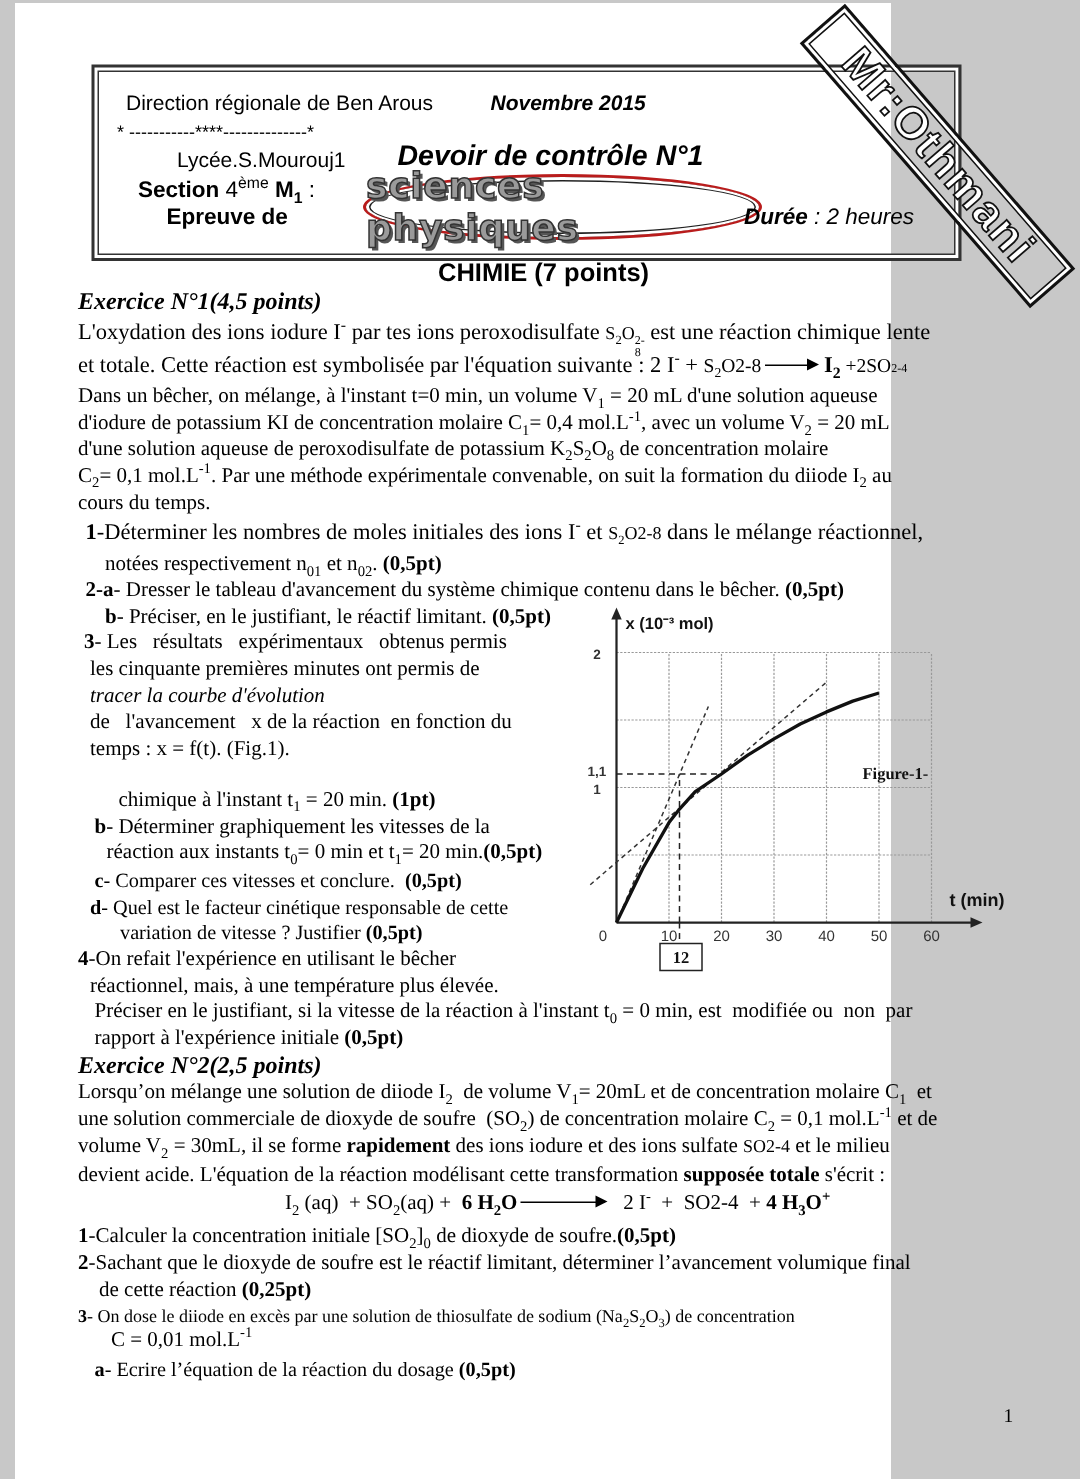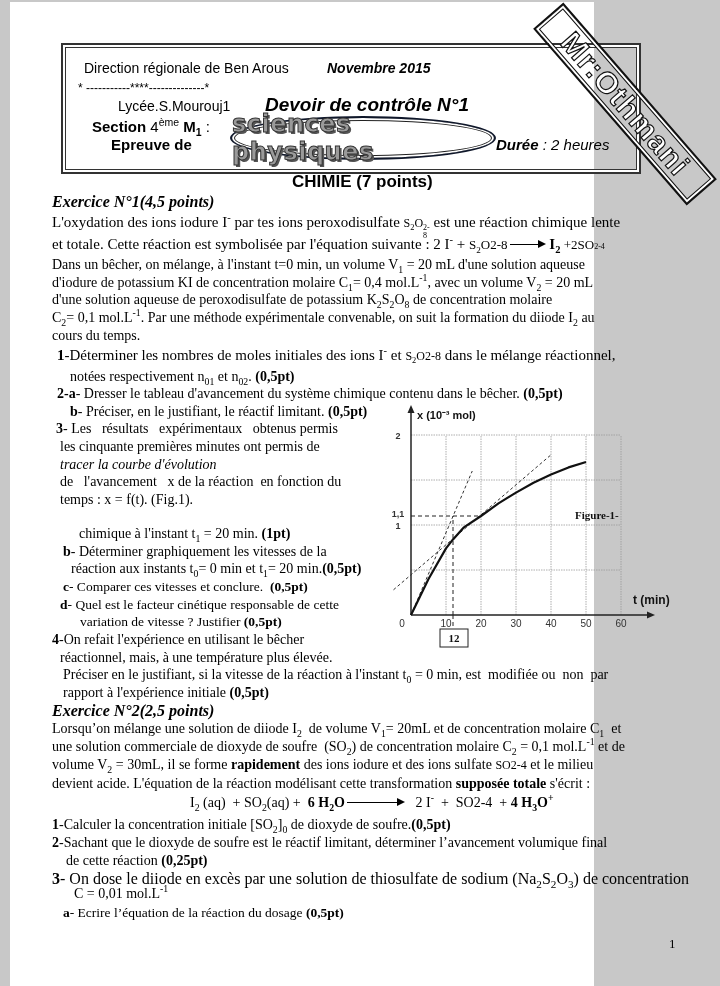--- a/index.html
+++ b/index.html
@@ -5,27 +5,27 @@
   html, body { margin:0; padding:0; }
   body { width:720px; height:986px; background:#c8c8c8; position:relative; overflow:hidden; }
   .page { position:absolute; left:10px; top:2px; width:584px; height:984px; background:#fff; }
   .serif { font-family:"Liberation Serif","DejaVu Serif",serif; }
   .sans { font-family:"Liberation Sans","DejaVu Sans",sans-serif; }
   .abs { position:absolute; white-space:nowrap; }
   .hdr-box { position:absolute; left:51px; top:41px; width:576px; height:127px; border:2px solid #333; box-shadow: inset 0 0 0 2px #fff, inset 0 0 0 3px #333; }
   .t14 { font-size:14px; }
   .t15 { font-size:15px; }
   .t13 { font-size:13.5px; }
-  .t12 { font-size:16px; }
+  .t12 { font-size:12px; }
   sub, sup { font-size:70%; line-height:0; }
   .ion { display:inline-block; position:relative; vertical-align:baseline; }
   .ion .ss { display:inline-flex; flex-direction:column; font-size:8px; line-height:8px; vertical-align:-3px; margin-left:0px; }
   .stamp { position:absolute; left:498px; top:82px; width:230px; height:36px; border:2px solid #111; transform:rotate(49deg); transform-origin:center; box-shadow: inset 0 0 0 2px #fff, inset 0 0 0 3px #111; display:flex; align-items:center; justify-content:center; }
   .stamp span { font-family:"Liberation Sans",sans-serif; font-weight:bold; font-size:30px; color:#fff; -webkit-text-stroke:1.2px #111; letter-spacing:1px; }
-  .oval { position:absolute; left:220px; top:114px; width:262px; height:40px; border:2px solid #0f172a; border-radius:50%; box-shadow: inset 0 0 0 2px #fff, inset 0 0 0 3px #222; display:flex; align-items:center; }
+  .oval { position:absolute; left:232px; top:114px; width:262px; height:40px; border:2px solid #b91c1c; border-radius:50%; box-shadow: inset 0 0 0 2px #fff, inset 0 0 0 3px #222; display:flex; align-items:center; }
   .oval span { font-family:"DejaVu Sans",sans-serif; font-weight:bold; font-size:24px; color:#9a9a9a; -webkit-text-stroke:1px #333; letter-spacing:0.5px; text-shadow:2px 2px 0 #555; }
   .arrow { display:inline-block; width:34px; height:1px; background:#000; vertical-align:4px; position:relative; margin:0 2px; }
   .arrow:after { content:""; position:absolute; right:-2px; top:-4px; border-left:8px solid #000; border-top:4.5px solid transparent; border-bottom:4.5px solid transparent; }
   b { font-weight:bold; }
   .chart { position:absolute; left:370px; top:396px; }
 </style>
 </head>
 <body>
 
 <div class="page">

